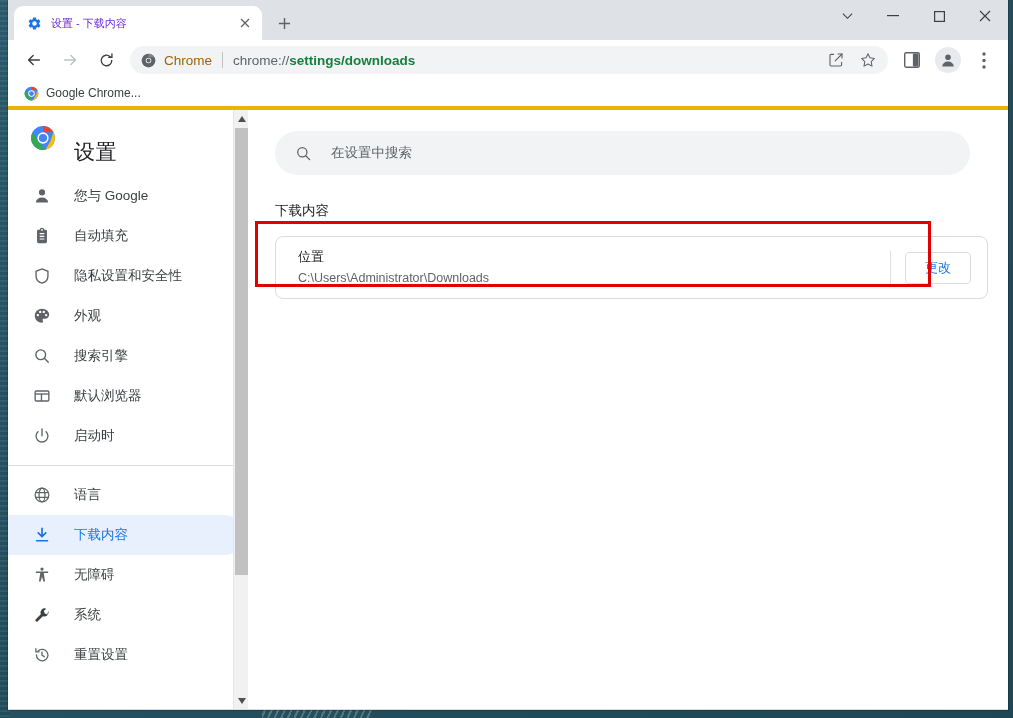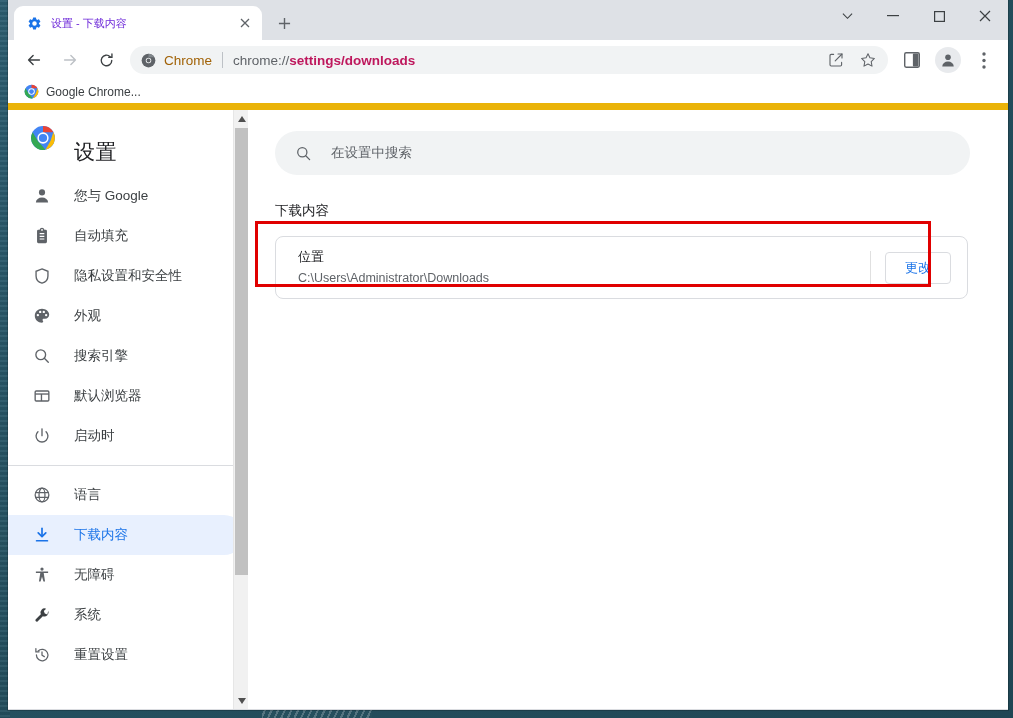--- a/index.html
+++ b/index.html
@@ -158,36 +158,36 @@
     flex: 0 0 1px;
   }
   .omni-url {
     font-size: 13.5px;
     color: #5f6368;
     white-space: nowrap;
     overflow: hidden;
     text-overflow: ellipsis;
     flex: 1 1 auto;
   }
-  .omni-url b { color: #be185d; font-weight: 700; }
+  .omni-url b { color: #15803d; font-weight: 700; }
   .omni-actions {
     flex: 0 0 auto;
     display: flex; align-items: center;
     height: 28px;
     background: #f1f3f4;
     border-radius: 14px;
     margin-left: 4px;
   }
   .omni-actions .tbtn { margin: 0 2px; }
 
   
   .bookmarks {
     height: 30px;
     background: #ffffff;
-    border-bottom: 7px solid #eab308;
+    border-bottom: 4px solid #eab308;
     display: flex;
     align-items: center;
     padding-left: 10px;
     box-sizing: border-box;
   }
   .bookmark {
     display: flex;
     align-items: center;
     padding: 3px 8px 3px 5px;
     border-radius: 4px;
@@ -301,21 +301,21 @@
   }
   .search-icon { width: 20px; height: 20px; flex: 0 0 20px; margin-right: 18px; color:#5f6368; display:flex;align-items:center;justify-content:center;}
   .search-placeholder { font-size: 13.5px; color: #5f6368; }
 
   .section-title {
     font-size: 13.5px;
     color: #202124;
     padding: 27px 0 0 27px;
   }
   .card {
-    margin: 16px 40px 0 27px;
+    margin: 16px 20px 0 27px;
     background: #ffffff;
     border: 1px solid #dadce0;
     border-radius: 8px;
     overflow: hidden;
   }
   .row {
     display: flex;
     align-items: center;
     min-height: 56px;
     padding: 10px 16px 10px 22px;

